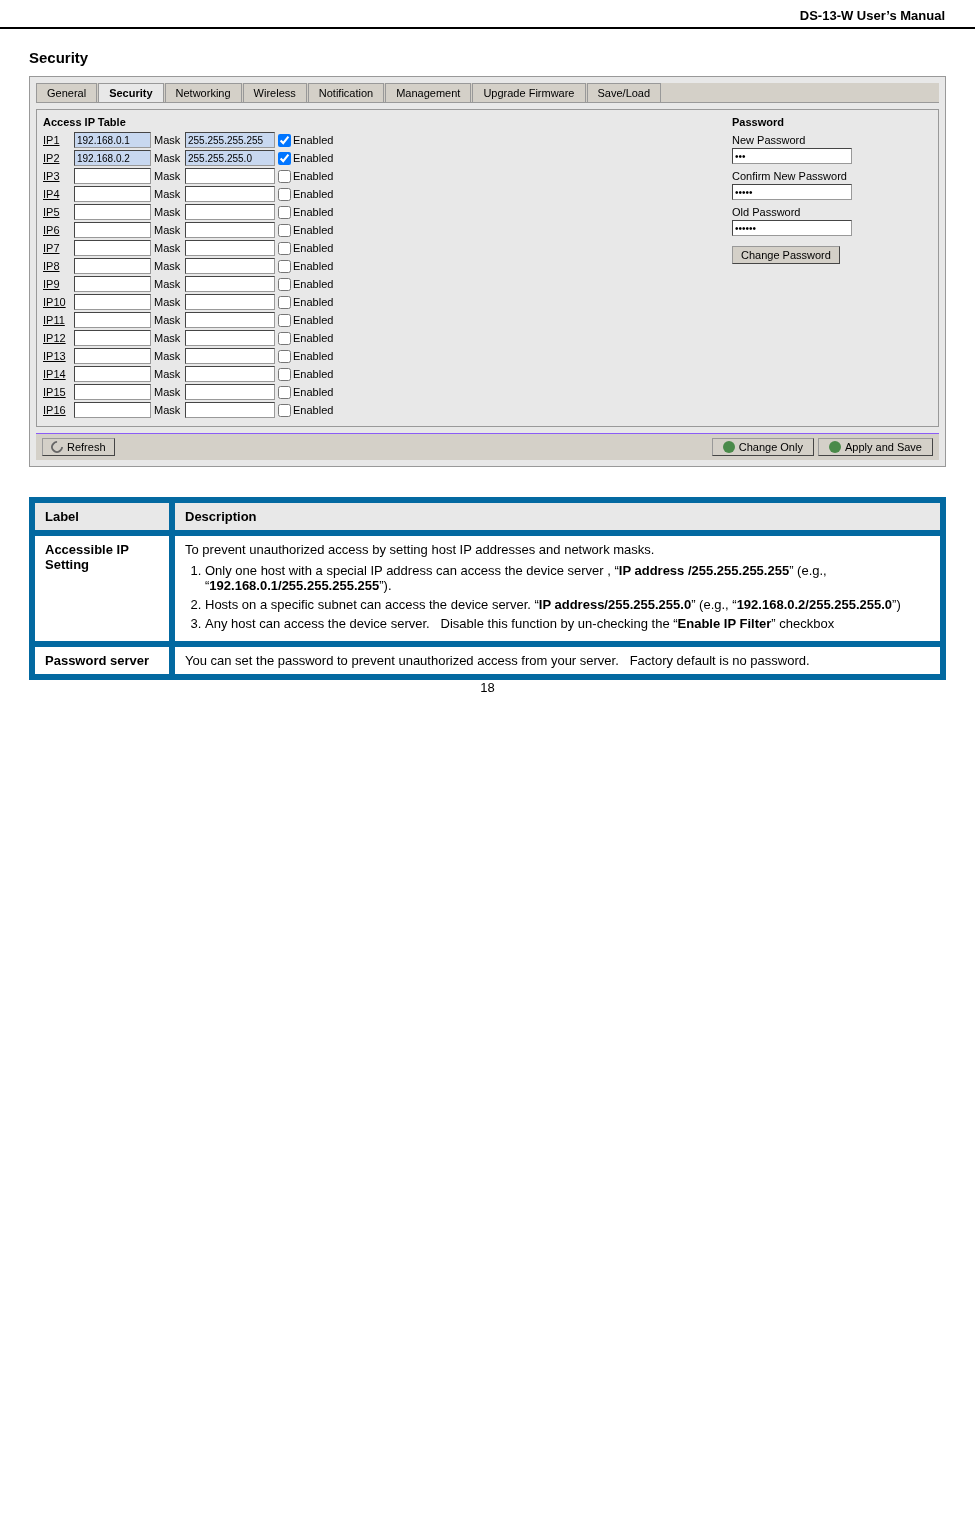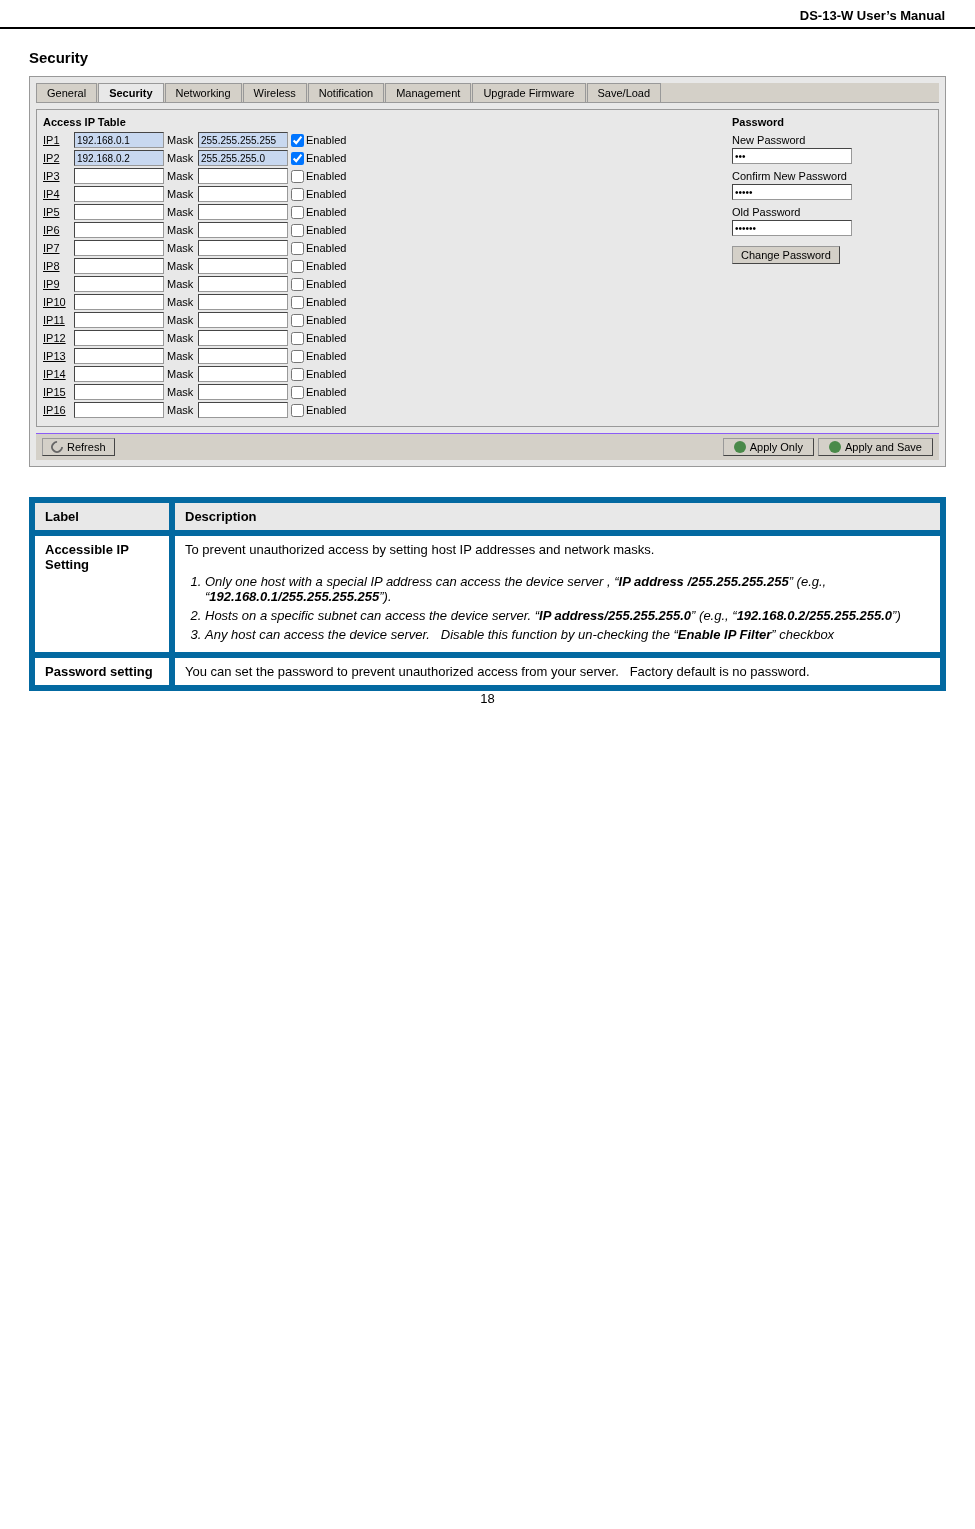--- a/index.html
+++ b/index.html
@@ -91,21 +91,21 @@
       margin-bottom: 2px;
       gap: 3px;
     }
     .ip-label {
       width: 28px;
       font-size: 11px;
       color: #000;
       text-decoration: underline;
     }
     .ip-input {
-      width: 90px;
+      width: 77px;
       height: 16px;
       font-size: 10px;
       border: 1px inset #999;
       background: #fff;
       padding: 0 2px;
     }
     .ip-input.blue-bg {
       background: #c8d8f0;
     }
     .mask-label {
@@ -224,22 +224,21 @@
     .desc-table td:first-child {
       width: 140px;
       font-weight: bold;
     }
     .desc-table td {
       font-weight: normal;
     }
 
     ol {
       margin-left: 20px;
-      margin-top: 17px;
-      font-style: italic;
+      margin-top: 6px;
     }
     ol li {
       margin-bottom: 4px;
     }
 
     .bold-text { font-weight: bold; }
 
     
     .page-number {
       text-align: center;
@@ -434,21 +433,21 @@
     </div>
 
     <div class="bottom-bar">
       <button class="refresh-btn">
         <span class="icon-refresh"></span>
         <span>Refresh</span>
       </button>
       <div class="action-btns">
         <button class="action-btn">
           <span class="icon-apply"></span>
-          <span>Apply Only</span>
+          <span>Change Only</span>
         </button>
         <button class="action-btn">
           <span class="icon-apply"></span>
           <span>Apply and Save</span>
         </button>
       </div>
     </div>
 
   </div>
 
@@ -474,21 +473,21 @@
               Hosts on a specific subnet can access the device server. “<span class="bold-text">IP address/255.255.255.0</span>” (e.g., “<span class="bold-text">192.168.0.2/255.255.255.0</span>”)
             </li>
             <li>
               Any host can access the device server.&nbsp;&nbsp;&nbsp;Disable this function by un-checking the “<span class="bold-text">Enable IP Filter</span>” checkbox
             </li>
           </ol>
         </td>
       </tr>
 
       <tr>
-        <td>Password setting</td>
+        <td>Password server</td>
         <td>
           <span>You can set the password to prevent unauthorized access from your server.&nbsp;&nbsp;&nbsp;Factory default is no password.</span>
         </td>
       </tr>
     </tbody>
   </table>
 
   <div class="page-number">18</div>
 
 </div>

